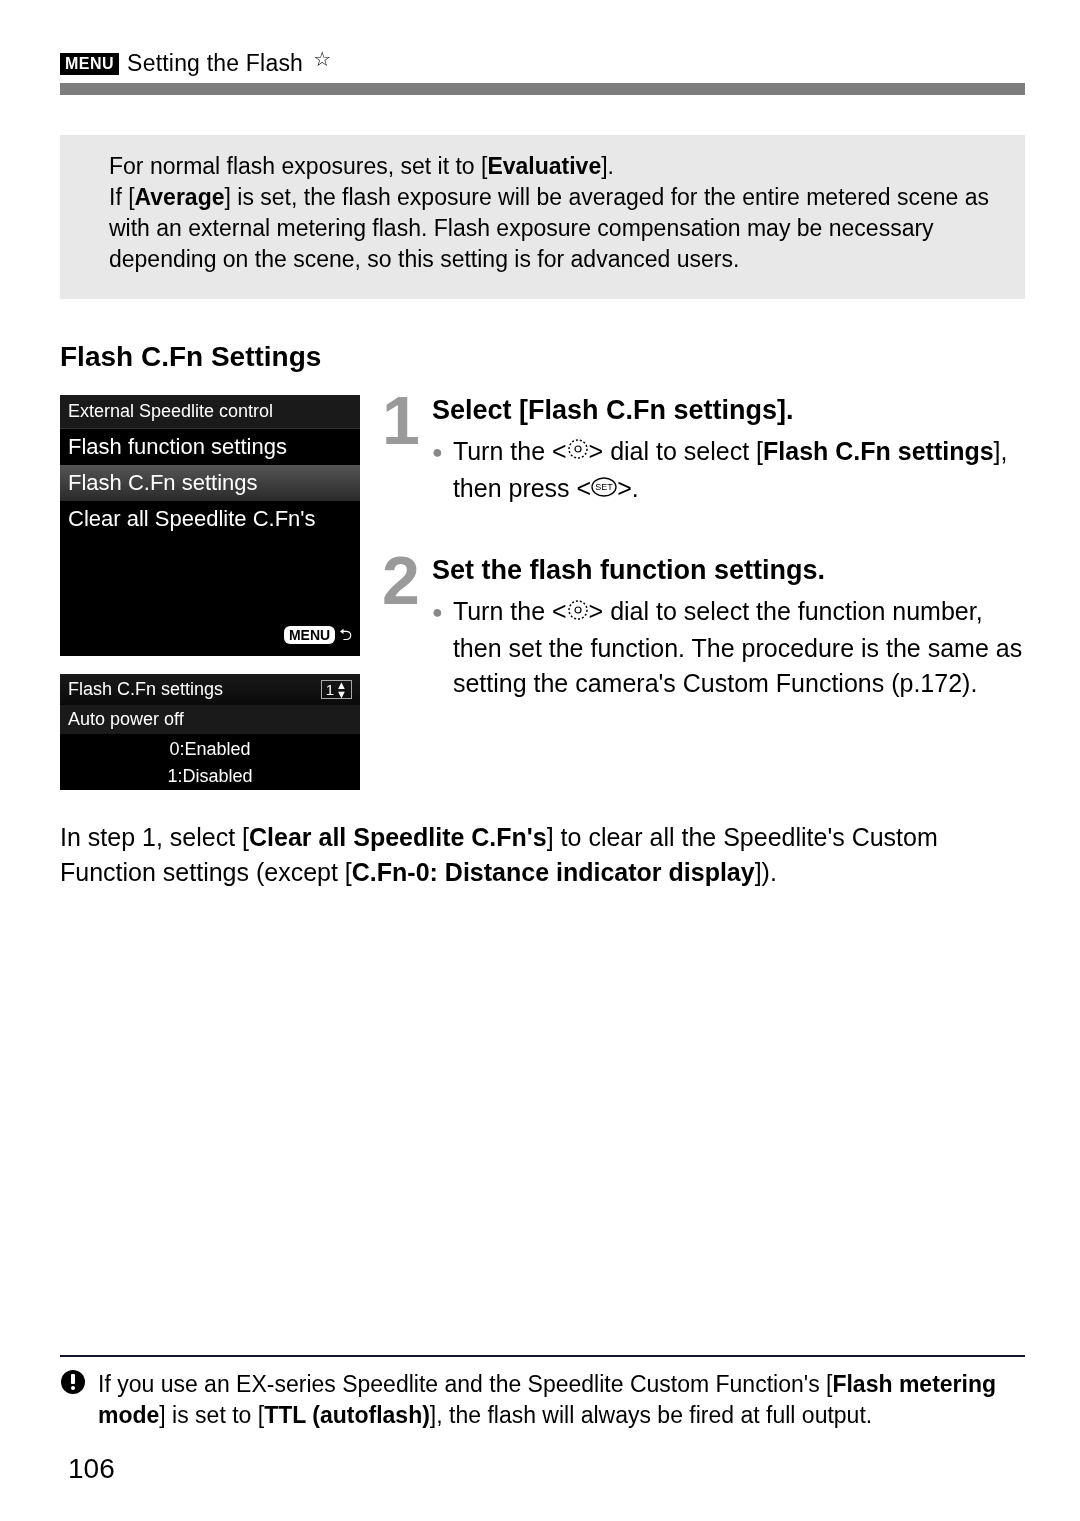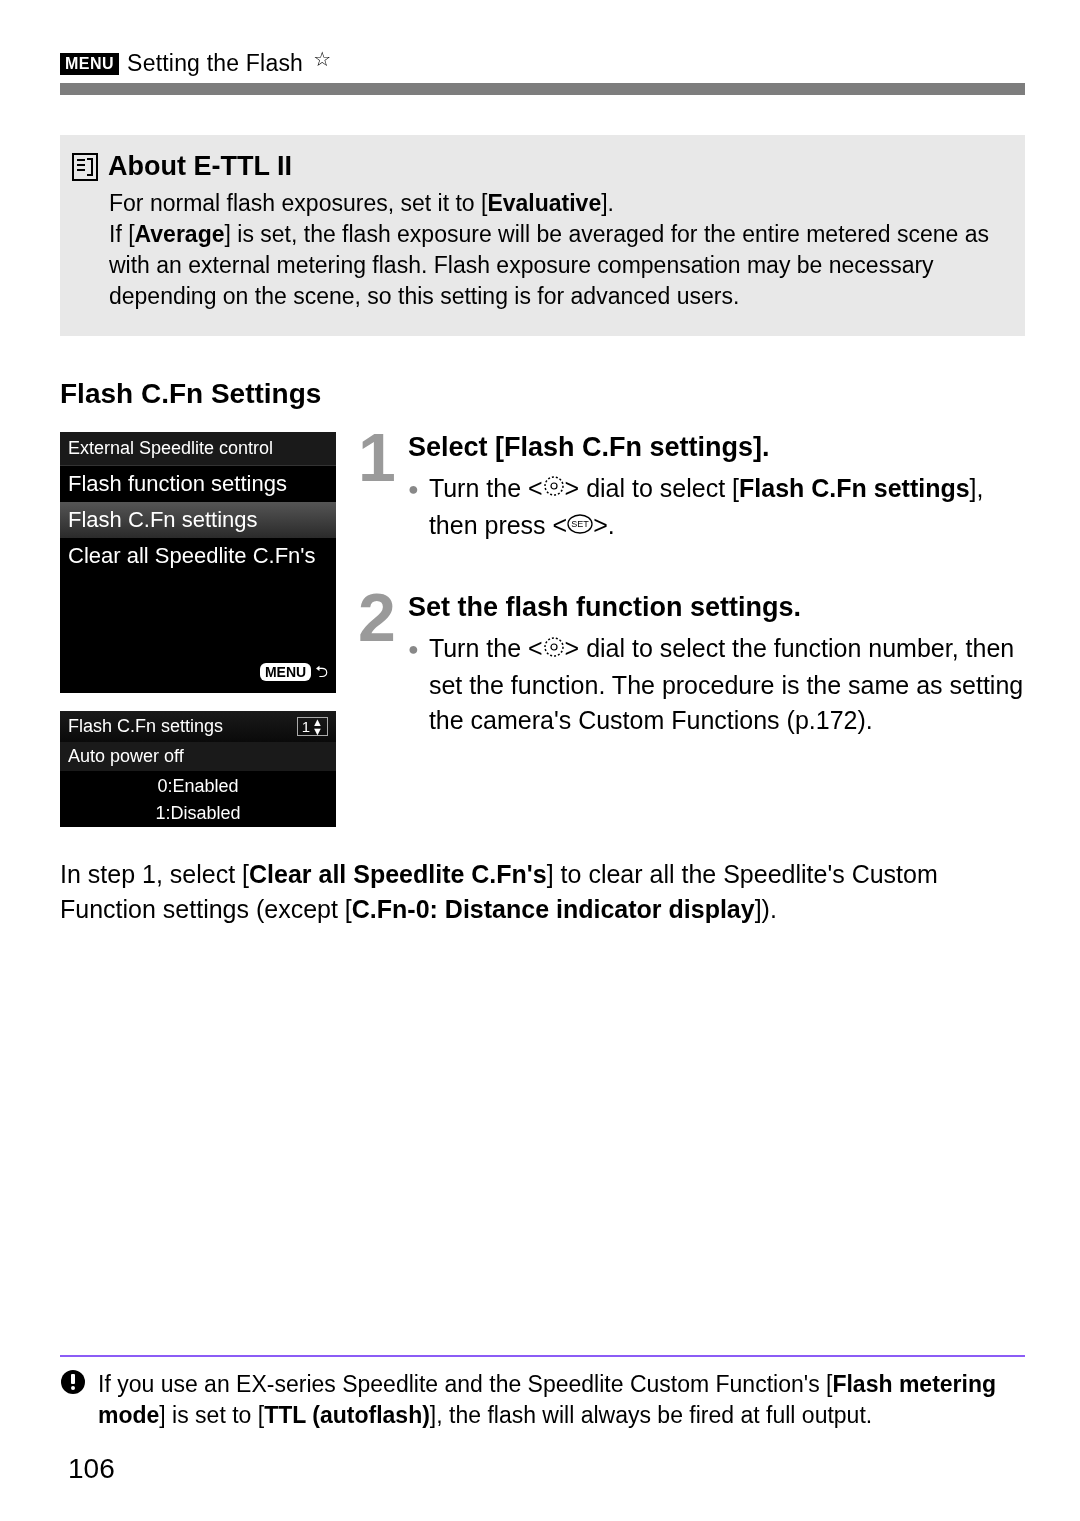--- a/index.html
+++ b/index.html
@@ -99,21 +99,21 @@
     font-weight: bold;
     font-size: 28px;
     margin-bottom: 22px;
   }
   .two-col {
     display: flex;
     gap: 18px;
     margin-bottom: 30px;
   }
   .left-col {
-    width: 276px;
+    width: 300px;
     flex-shrink: 0;
     display: flex;
     flex-direction: column;
     gap: 18px;
   }
   .camera-screen {
     background: #000;
     color: #fff;
     font-family: Arial, sans-serif;
   }
@@ -235,21 +235,21 @@
   }
   .cancel-body {
     font-size: 25px;
     line-height: 1.38;
   }
   .bottom-note {
     position: absolute;
     left: 60px;
     right: 55px;
     bottom: 90px;
-    border-top: 2px solid #8b5cf6;
+    border-top: 2px solid #0f172a;
     padding-top: 12px;
     display: flex;
     gap: 10px;
   }
   .excl-icon {
     width: 28px;
     flex-shrink: 0;
   }
   .bottom-text {
     font-size: 23px;
@@ -269,30 +269,20 @@
 <div class="page">
 
   <div class="header-row">
     <span class="menu-badge">MENU</span>
     <span class="header-title">Setting the Flash</span>
     <span class="header-star">☆</span>
   </div>
   <div class="thick-rule"></div>
 
   <div class="info-box">
-    <div class="info-title-row">
-      <div class="info-icon">
-        <div class="bars">
-            <div class="bar"></div>
-            <div class="bar"></div>
-            <div class="bar"></div>
-          </div>
-      </div>
-      <div class="info-title">About E-TTL II</div>
-    </div>
     <div class="info-body">
       <span>For normal flash exposures, set it to [</span><b>Evaluative</b><span>].</span><br>
       <span>If [</span><b>Average</b><span>] is set, the flash exposure will be averaged for the entire metered scene as with an external metering flash. Flash exposure compensation may be necessary depending on the scene, so this setting is for advanced users.</span>
     </div>
   </div>
 
   <div class="section-title">Flash C.Fn Settings</div>
 
   <div class="two-col">
     <div class="left-col">

